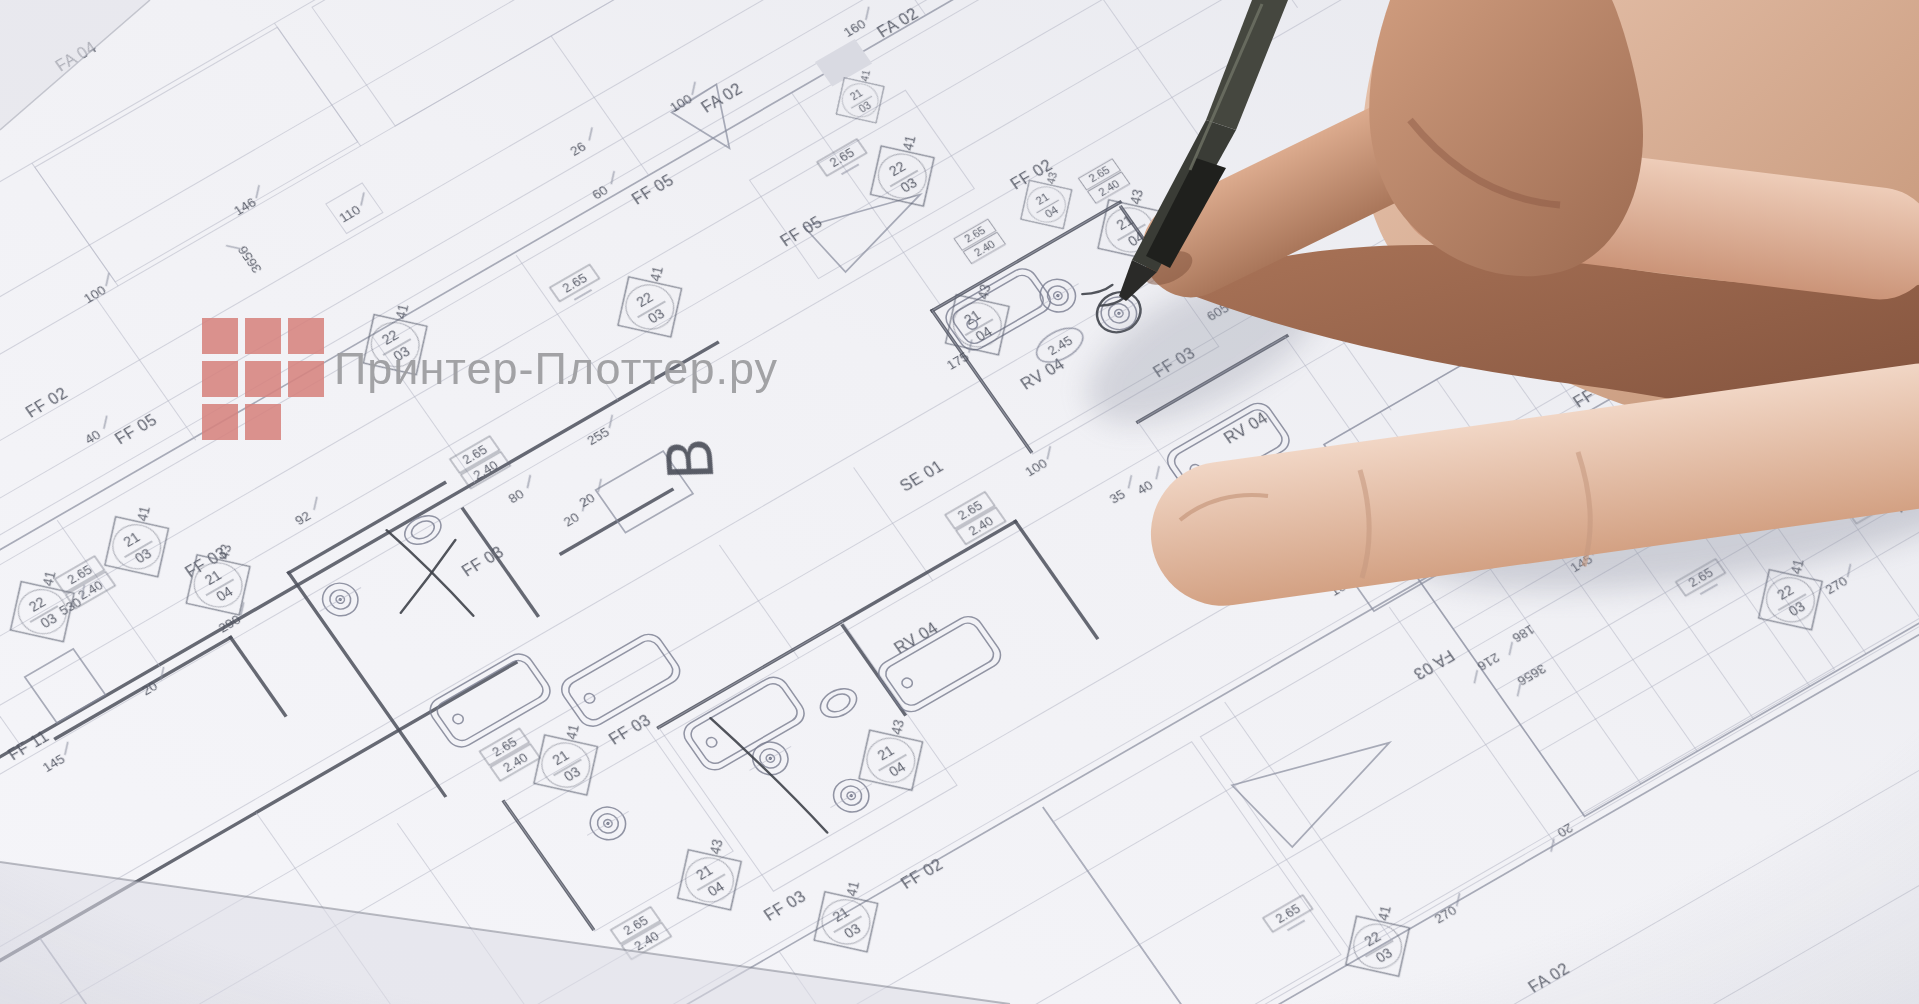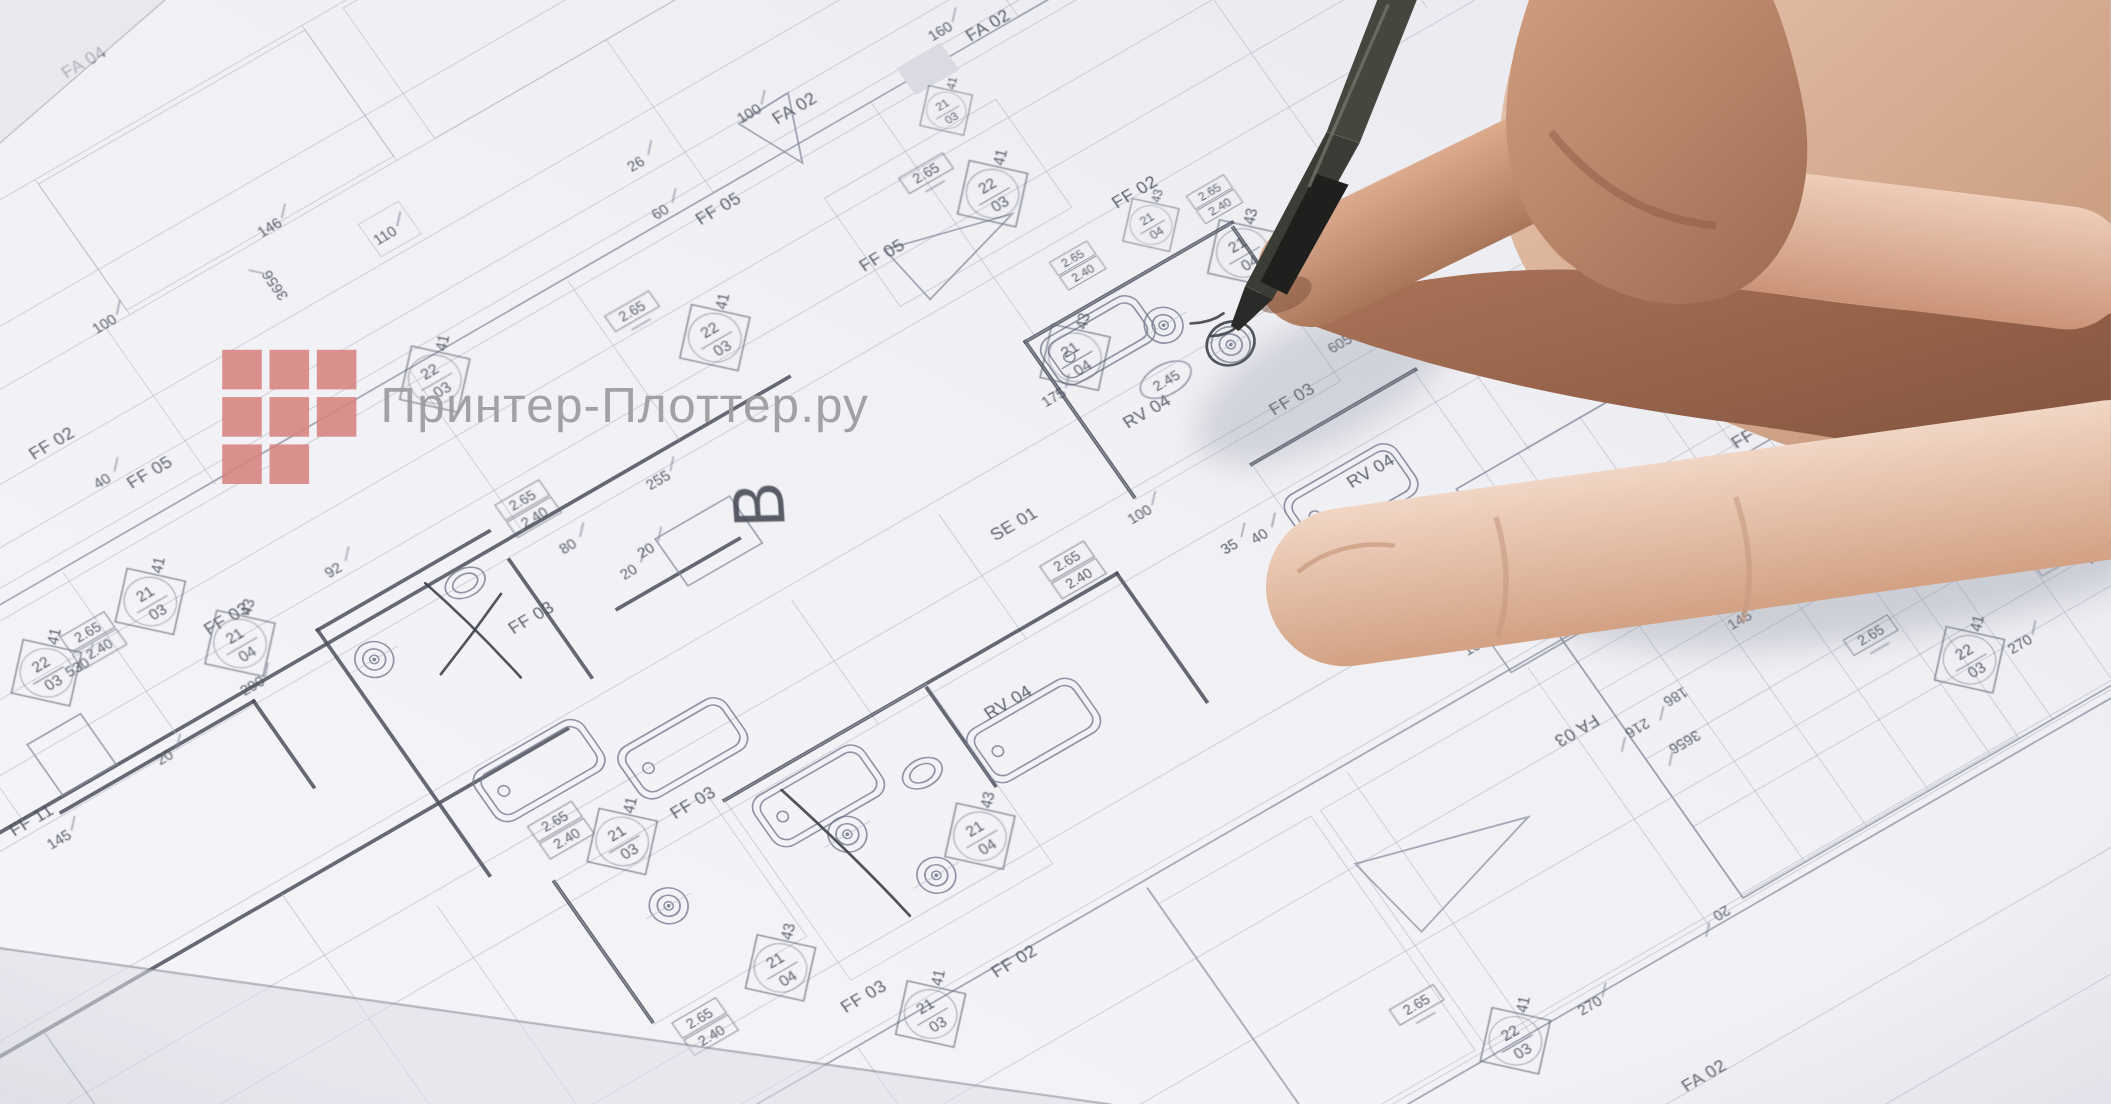--- a/index.html
+++ b/index.html
@@ -10,21 +10,21 @@
   .lm{stroke:#878b9c;stroke-width:1.7;opacity:.7;fill:none;}
   .lw{stroke:#4c505c;stroke-width:3.4;opacity:.85;fill:none;stroke-linecap:square;}
   .fx{stroke:#787c8e;stroke-width:1.5;fill:none;opacity:.8;}
   .lp{stroke:#3f424a;stroke-width:2.4;fill:none;opacity:.9;stroke-linecap:round;}
   .lab{font-size:16px;letter-spacing:.5px;}
   .dim{font-size:13.5px;text-anchor:middle;}
   .tagnum{font-size:14px;text-anchor:middle;}
   .hboxnum{font-size:13px;text-anchor:middle;}
   .bigletter{font-size:64px;fill:#474a55;text-anchor:middle;}
   
-  .watermark{position:absolute;left:202px;top:318px;display:flex;align-items:center;gap:22px;text-align:right;}
+  .watermark{position:absolute;left:202px;top:318px;display:flex;align-items:center;gap:10px;text-align:right;}
   .wm-logo{display:grid;grid-template-columns:repeat(3,36px);grid-template-rows:repeat(3,36px);gap:7px;opacity:.88;}
   .wm-logo i{display:block;background:var(--wm-logo,#d6837f);}
   .wm-logo i.empty{background:transparent;}
   .wm-text{font-size:45px;color:var(--wm-text,#9d9ea1);letter-spacing:1px;opacity:.95;transform:translateY(-10px);white-space:nowrap;}
 </style>
 </head>
 <body>
 
 <div class="stage">
 

